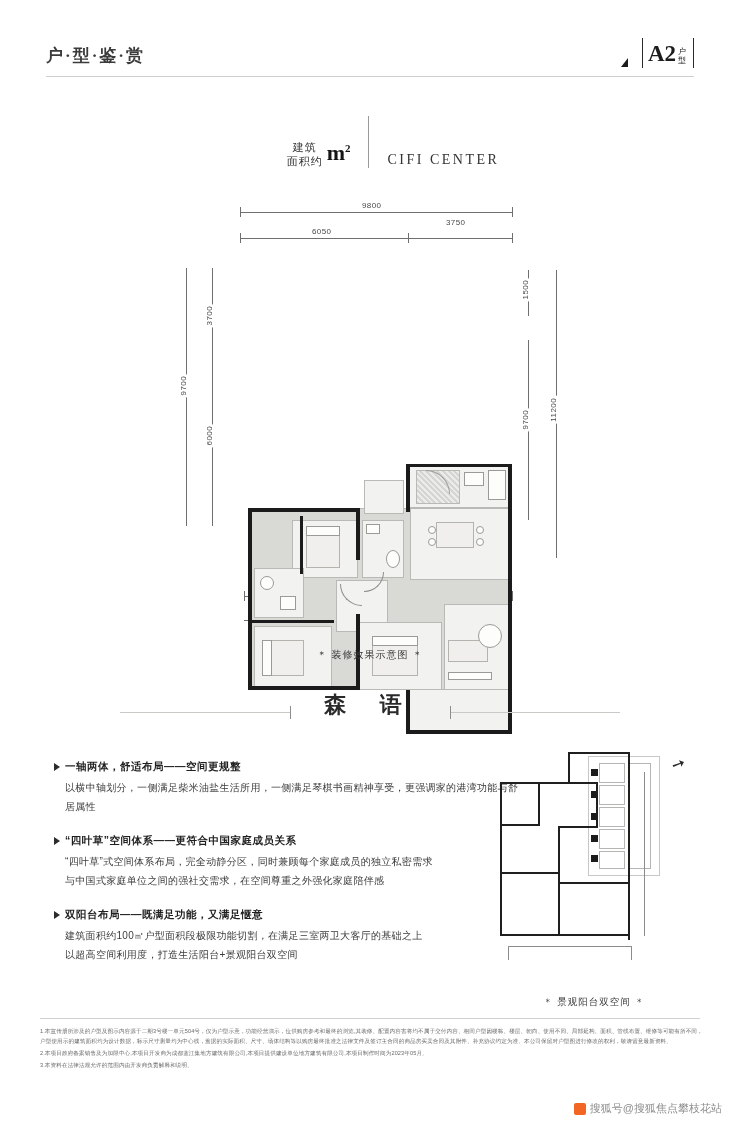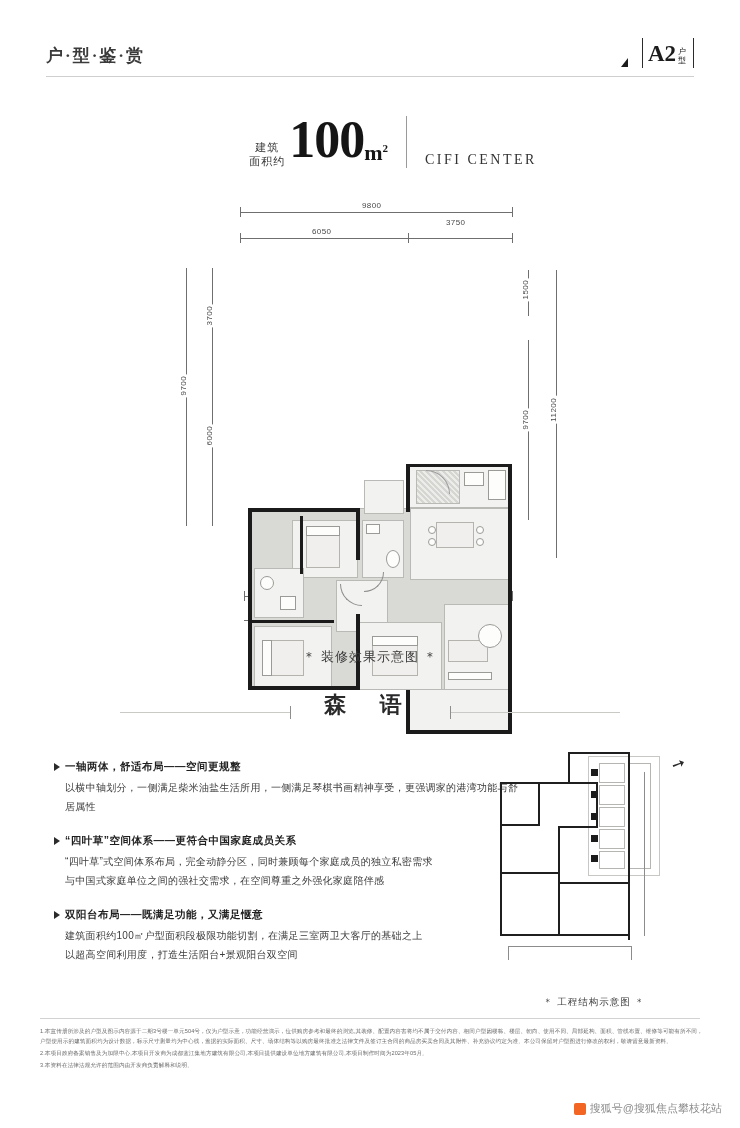--- a/index.html
+++ b/index.html
@@ -101,21 +101,21 @@
   .furn { position:absolute; border:1px solid #9a9a96; background:#fdfdfc; }
   .furn.soft { background:#f0efed; border-color:#b4b3ae; }
   .furn.circle { border-radius:50%; }
   .hatch {
     position:absolute;
     background:repeating-linear-gradient(45deg,#d5d5d1 0 2px,#ececea 2px 4px);
     border:1px solid #b9b9b5;
   }
   .caption {
     position:absolute; width:740px; text-align:center;
-    font-size:13px; color:#3a3a3a; letter-spacing:1px;
+    font-size:10px; color:#3a3a3a; letter-spacing:1px;
   }
 
   
   .keyplan {
     position:absolute; left:588px; top:560px; width:72px; height:120px;
     border:1px solid #c7c7c3; background:#fff;
   }
   .kp-cell { position:absolute; background:#fff; border:1px solid #b5b5b1; }
   .kp-mark { position:absolute; background:#1b1b1b; }
   .kp-arrow { position:absolute; left:672px; top:558px; font-size:16px; color:#2a2a2a; transform:rotate(25deg); }
@@ -189,21 +189,20 @@
     <span class="huxing">户型</span>
   </div>
 </div>
 
 <div class="titleblock">
   <div class="tb-inner">
     <div class="tb-vert">
       <div>建筑</div>
       <div>面积约</div>
     </div>
-    <div class="tb-num">100</div>
     <div class="tb-unit">
       <span>m</span><span class="tb-sup">2</span>
     </div>
     <div class="tb-div"></div>
     <div class="tb-right">
       <div class="tb-en">CIFI CENTER</div>
     </div>
   </div>
 </div>
 
@@ -381,21 +380,21 @@
   <div class="st-line" style="left:64px; top:74px; width:2px; height:110px;"></div>
   <div class="st-line" style="left:64px; top:74px; width:40px; height:2px;"></div>
   <div class="st-line" style="left:102px; top:30px; width:2px; height:46px;"></div>
   <div class="st-line" style="left:74px; top:30px; width:30px; height:2px;"></div>
   <div class="st-line" style="left:64px; top:130px; width:72px; height:2px;"></div>
   <div class="st-thin" style="left:14px; top:194px; width:124px; height:1px;"></div>
   <div class="st-thin" style="left:14px; top:194px; width:1px; height:14px;"></div>
   <div class="st-thin" style="left:137px; top:194px; width:1px; height:14px;"></div>
   <div class="st-thin" style="left:150px; top:20px; width:1px; height:164px;"></div>
 </div>
-<div class="st-cap">＊ 工程结构示意图 ＊</div>
+<div class="st-cap">＊ 景观阳台双空间 ＊</div>
 
 <div class="foot-rule"></div>
 <div class="footnote">
   <p>1.本宣传册所涉及的户型及图示内容源于二期3号楼一单元504号，仅为户型示意，功能经营演示，位供购房参考和最终的浏览,其装修、配置内容害将均不属于交付内容、相同户型因楼栋、楼层、朝向、使用不同、局部延构、面积、管线布置、维修等可能有所不同，户型使用示的建筑面积均为设计数据，标示尺寸测量均为中心线，盖据的实际面积、尺寸、场体结构等以购房最终批准之法律文件及签订主合同的商品房买卖合同及其附件、补充协议约定为准。本公司保留对户型图进行修改的权利，敬请留意最新资料。</p>
   <p>2.本项目政府备案销售及为加限中心,本项目开发商为成都蓝江集地方建筑有限公司,本项目提供建设单位地方建筑有限公司,本项目制作时间为2023年05月。</p>
   <p>3.本资料在法律法规允许的范围内由开发商负责解释和说明。</p>
 </div>
 
 <div class="wm">
   <span class="wm-logo"></span>

